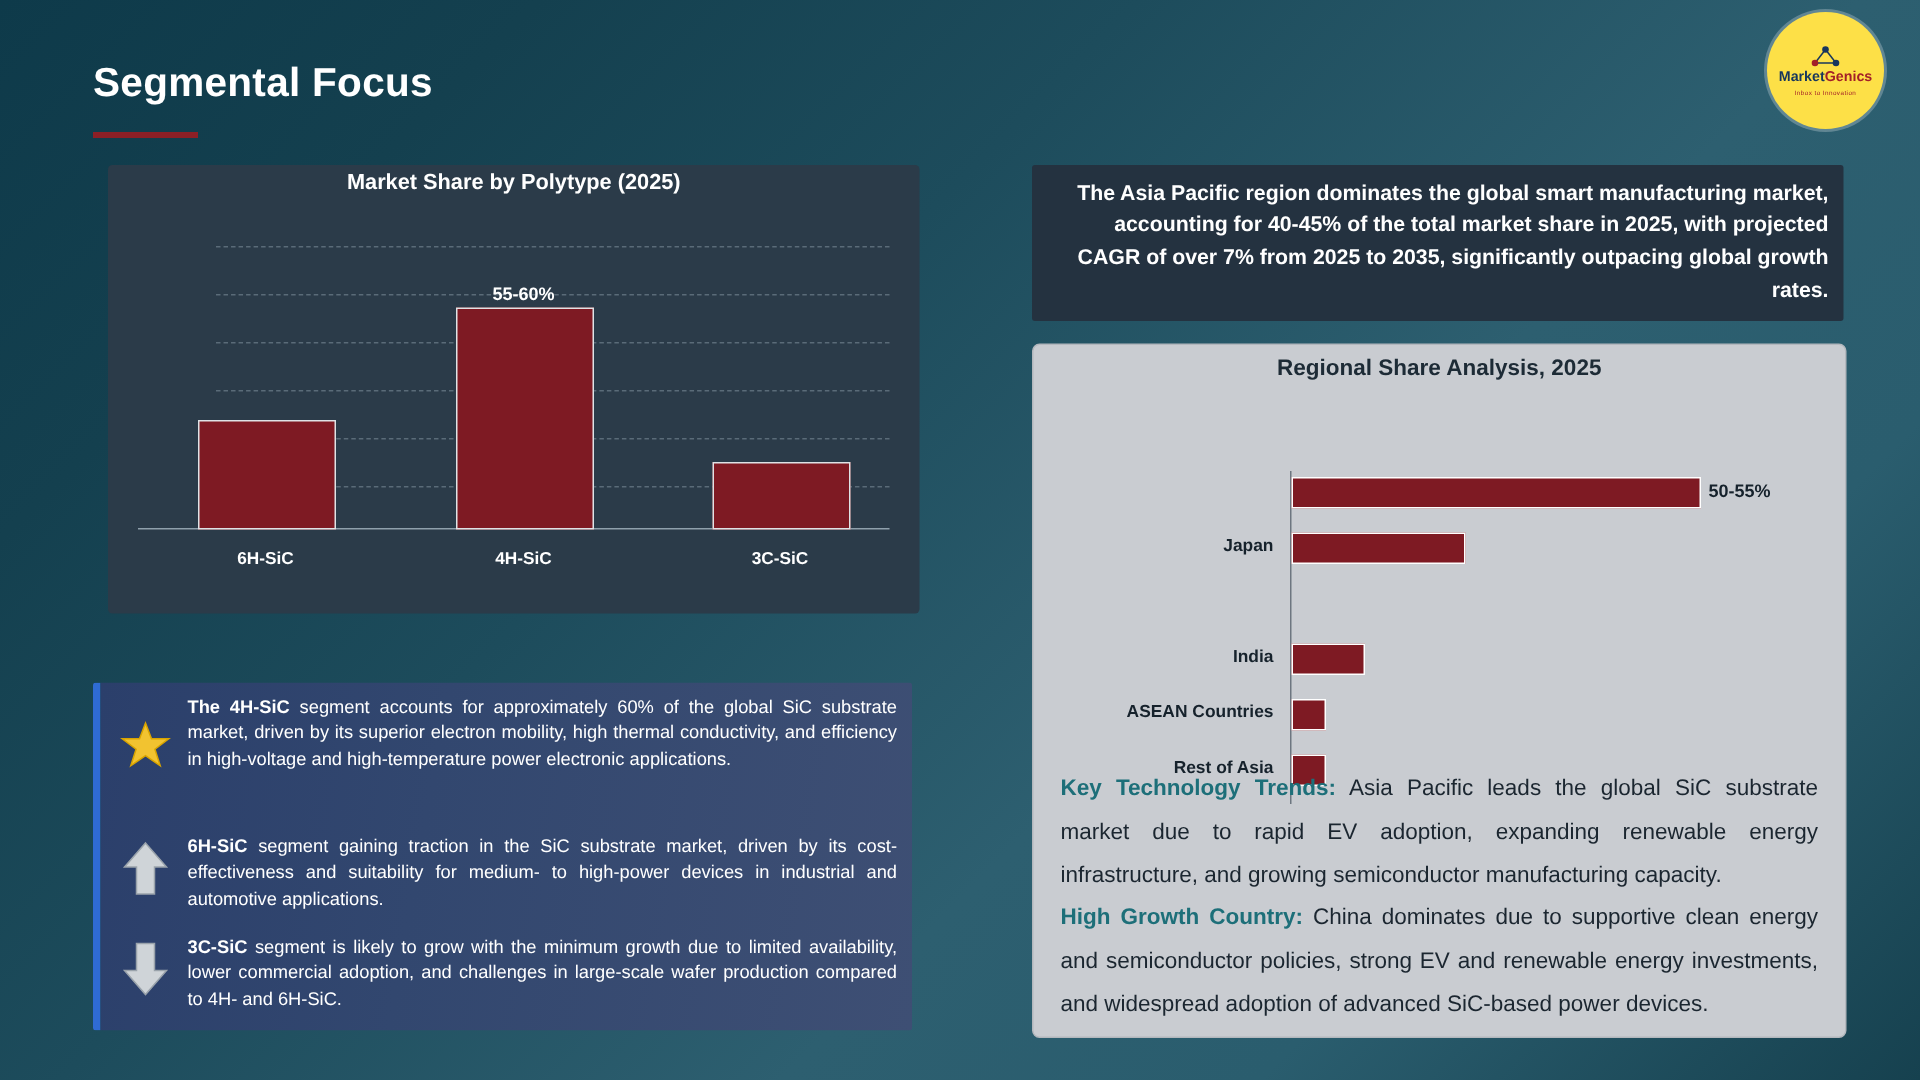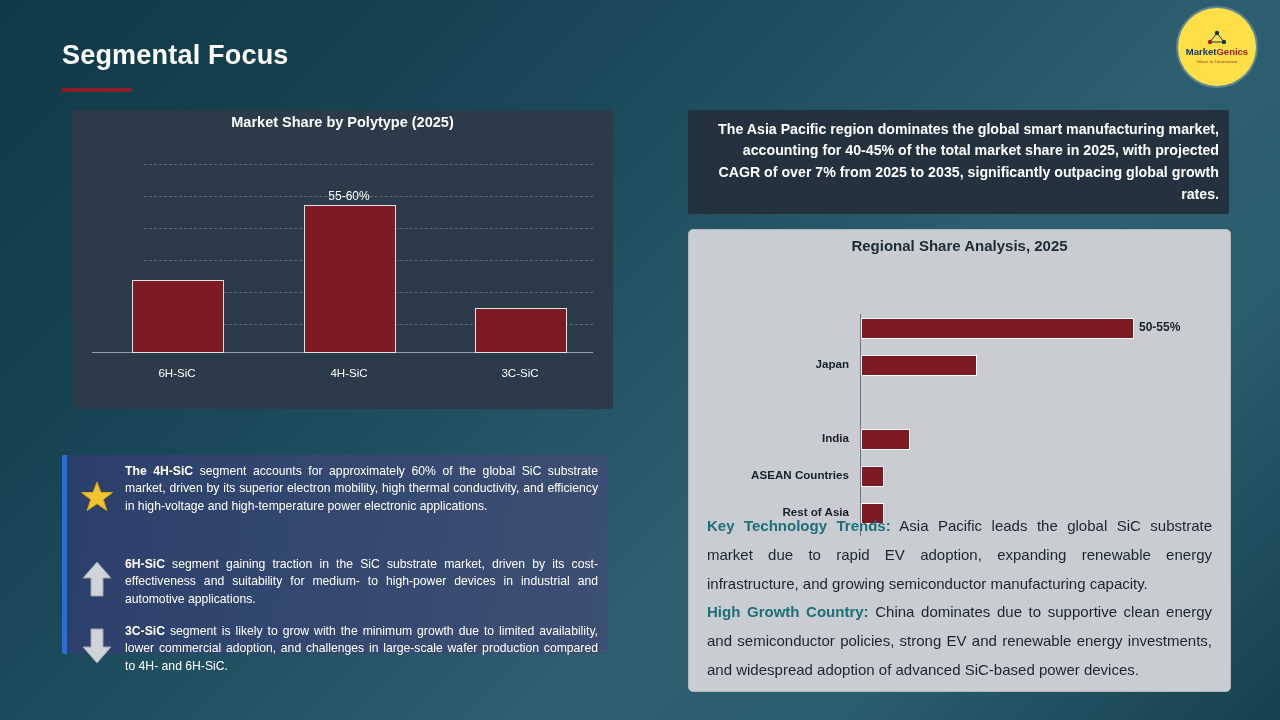--- a/index.html
+++ b/index.html
@@ -28,36 +28,36 @@
   .logo-sub{font-size:4.2px;color:#a31f28;margin-top:2px;letter-spacing:.3px;}
 
   
   .poly-card{
     position:absolute;left:72px;top:110px;width:541px;height:299px;
     background:#2b3b49;border-radius:3px;
   }
   .poly-title{
     text-align:center;color:#ffffff;font-size:14.5px;font-weight:bold;padding-top:4px;
   }
-  .poly-plot{position:absolute;left:10px;top:36px;right:10px;bottom:10px;}
+  .poly-plot{position:absolute;left:10px;top:36px;right:10px;bottom:10px;font-weight:bold;}
   .gridline{position:absolute;left:62px;right:10px;height:0;border-top:1px dashed #5a6b78;}
   .axis-x{position:absolute;left:10px;right:10px;bottom:46px;height:0;border-top:1px solid #8fa0ac;}
   .bar{
     position:absolute;bottom:46px;background:#7e1a23;border:1px solid #dfe3e6;
   }
   .bar-label{
     position:absolute;color:#ffffff;font-size:12px;text-align:center;
   }
   .cat-label{
     position:absolute;bottom:20px;color:#ffffff;font-size:11.5px;text-align:center;
   }
 
   
   .notes{
-    position:absolute;left:62px;top:455px;width:541px;height:199px;
+    position:absolute;left:62px;top:455px;width:541px;height:232px;
     background:linear-gradient(100deg,#2b3f6b 0%,#32476f 40%,#3e4f74 100%);
     border-left:5px solid #2f6bd4;border-radius:2px;
   }
   .note{position:absolute;left:58px;right:10px;color:#ffffff;font-size:12.2px;line-height:1.42;text-align:justify;}
   .note b{font-weight:bold;}
   .note-icon{position:absolute;left:10px;width:40px;text-align:center;}
 
   
   .callout{
     position:absolute;left:688px;top:110px;width:541px;height:104px;

